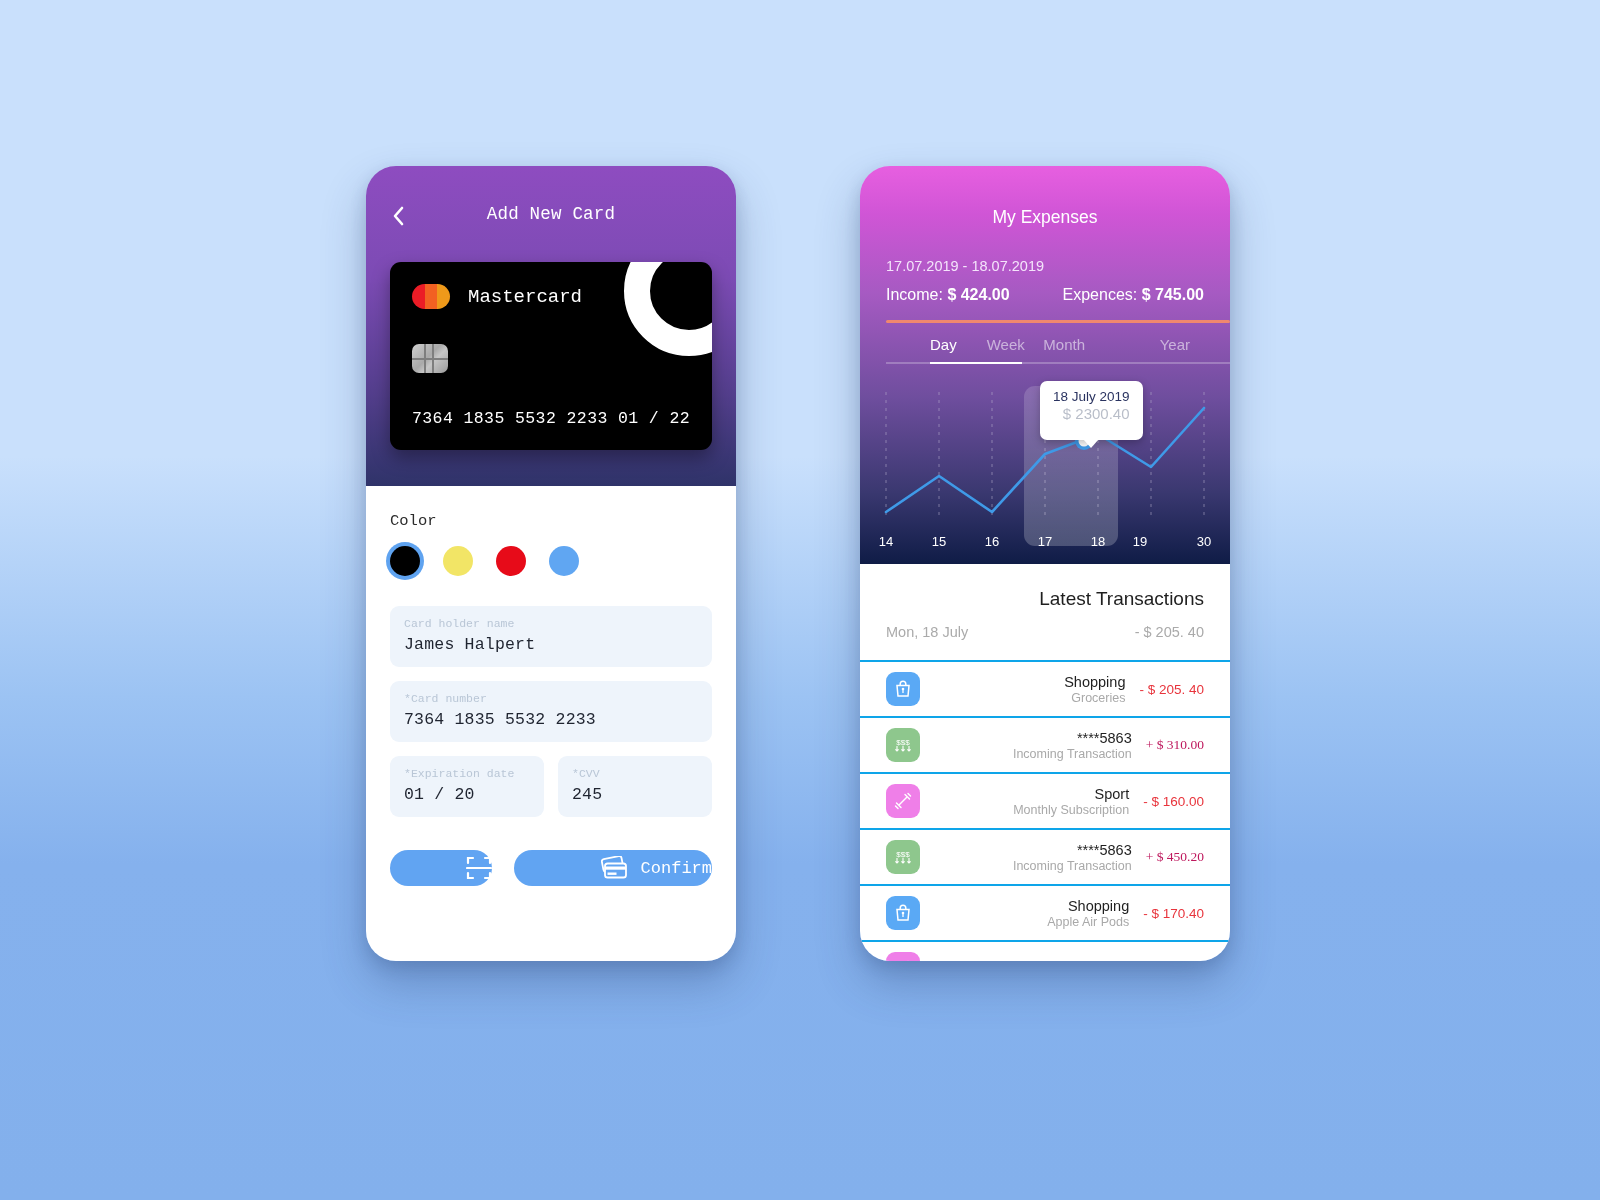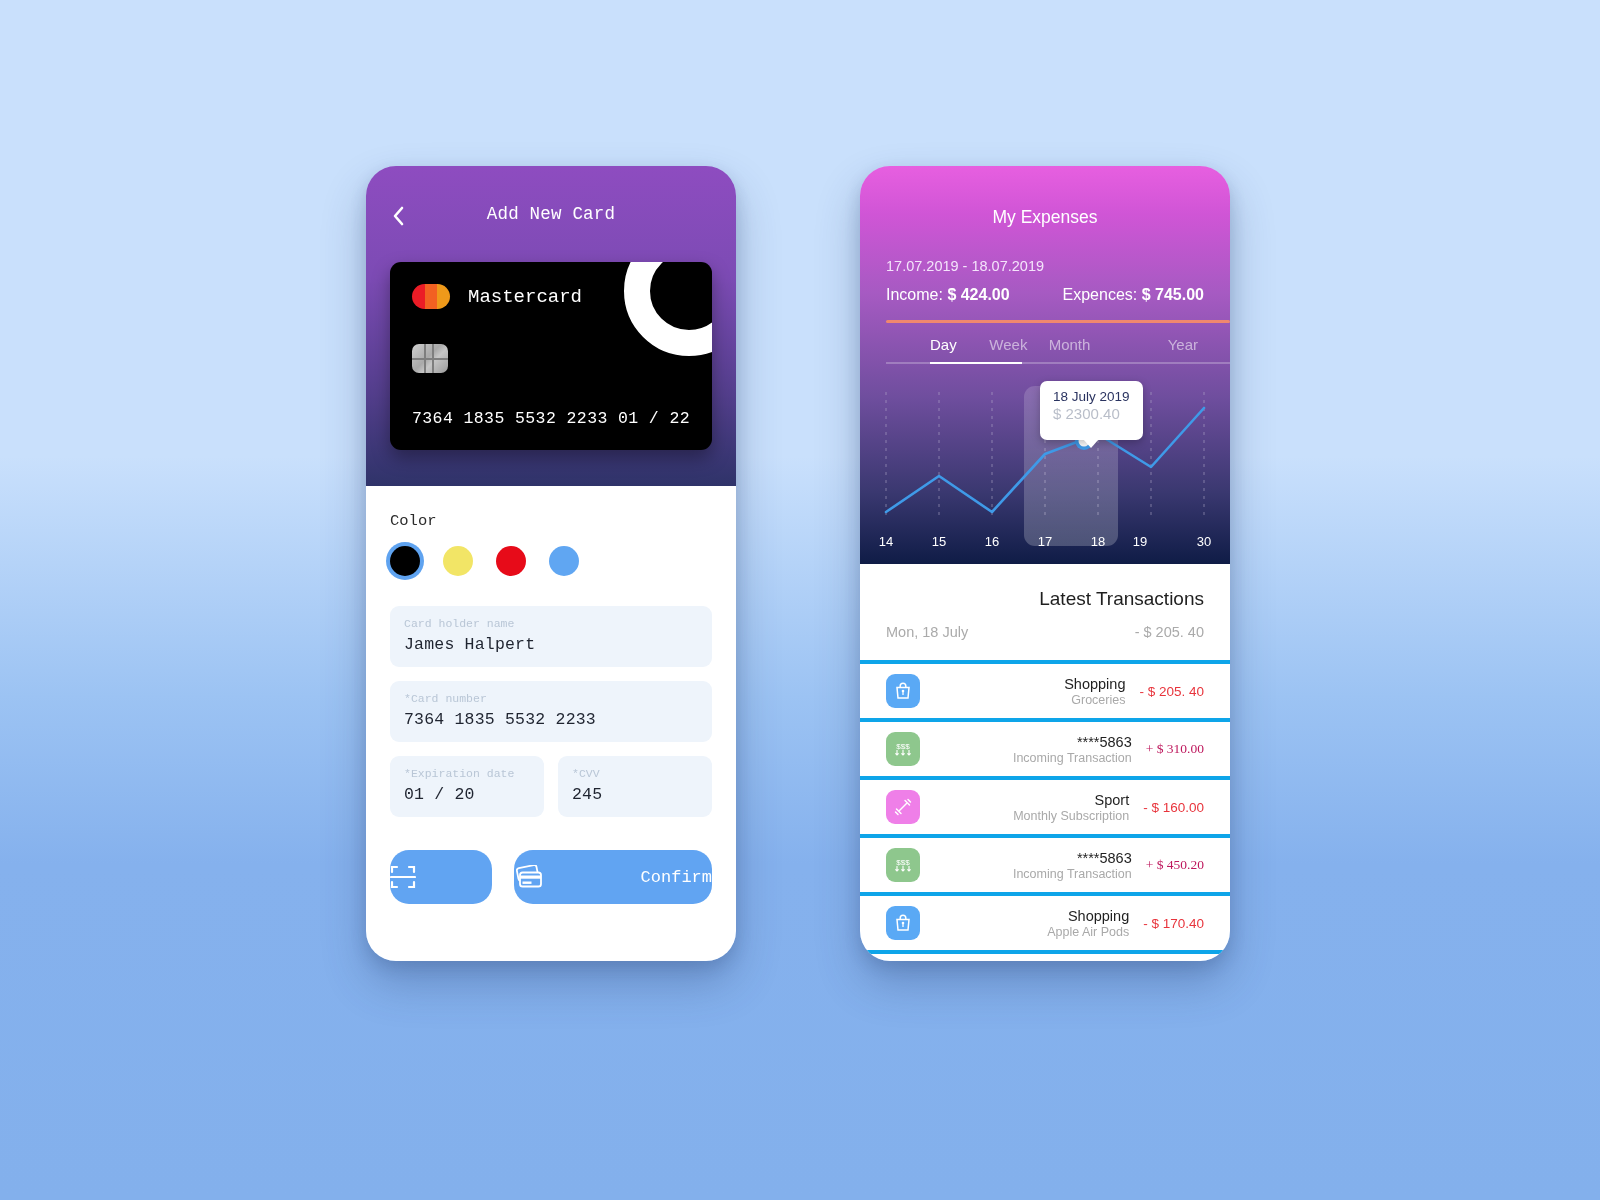--- a/index.html
+++ b/index.html
@@ -177,24 +177,24 @@
   .field-row .field { flex: 1; margin-bottom: 0; }
 
   .btn-row {
     display: flex;
     gap: 22px;
     margin-top: 33px;
   }
   .btn {
     background: #61a4f2;
     border-radius: 19px;
-    height: 54px;
+    height: 36px;
     display: flex;
     align-items: center;
-    justify-content: space-between;
+    justify-content: flex-end;
     cursor: pointer;
     color: #ffffff;
     gap: 12px;
   }
   .btn-scan { width: 102px; }
   .btn-confirm { flex: 1; font-size: 17px; }
 
   
   .right-top {
     position: relative;
@@ -250,21 +250,21 @@
   .tab {
     flex: 1;
     color: rgba(255,255,255,0.55);
     font-size: 15px;
     cursor: pointer;
     position: relative;
     height: 40px;
     display: flex;
     align-items: center;
   }
-  .tab:last-child { justify-content: flex-end; padding-right: 32px; flex: 0 0 auto; width: 90px; text-align: center; }
+  .tab:last-child { justify-content: flex-end; padding-right: 40px; flex: 0 0 auto; width: 90px; text-align: center; }
   .tab.active { color: #ffffff; margin-left: 44px; }
   .tab.active::after {
     content: "";
     position: absolute;
     left: 0;
     bottom: 0;
     width: 92px;
     height: 2px;
     background: #ffffff;
   }
@@ -288,21 +288,21 @@
     transform: translateX(-50%);
     color: #ffffff;
     font-size: 13px;
   }
   .tooltip {
     position: absolute;
     background: #ffffff;
     border-radius: 7px;
     padding: 8px 13px 18px 13px;
     box-shadow: 0 3px 9px rgba(0,0,0,0.25);
-    text-align: left;
+    text-align: right;
     white-space: nowrap;
   }
   .tooltip::after {
     content: "";
     position: absolute;
     left: 50%;
     bottom: -8px;
     margin-left: -8px;
     border-left: 8px solid transparent;
     border-right: 8px solid transparent;
@@ -329,21 +329,21 @@
     justify-content: space-between;
     align-items: baseline;
     padding: 14px 26px 20px 26px;
     color: #aaaaaa;
     font-size: 14.5px;
   }
   .txn {
     display: flex;
     align-items: center;
     padding: 10px 26px;
-    border-top: 4px solid #0ea5e9;
+    border-top: 2px solid #0ea5e9;
     gap: 14px;
   }
   .txn:first-of-type { border-top: none; }
   .txn-icon {
     width: 34px; height: 34px;
     border-radius: 9px;
     flex: 0 0 34px;
     display: flex;
     align-items: center;
     justify-content: center;

